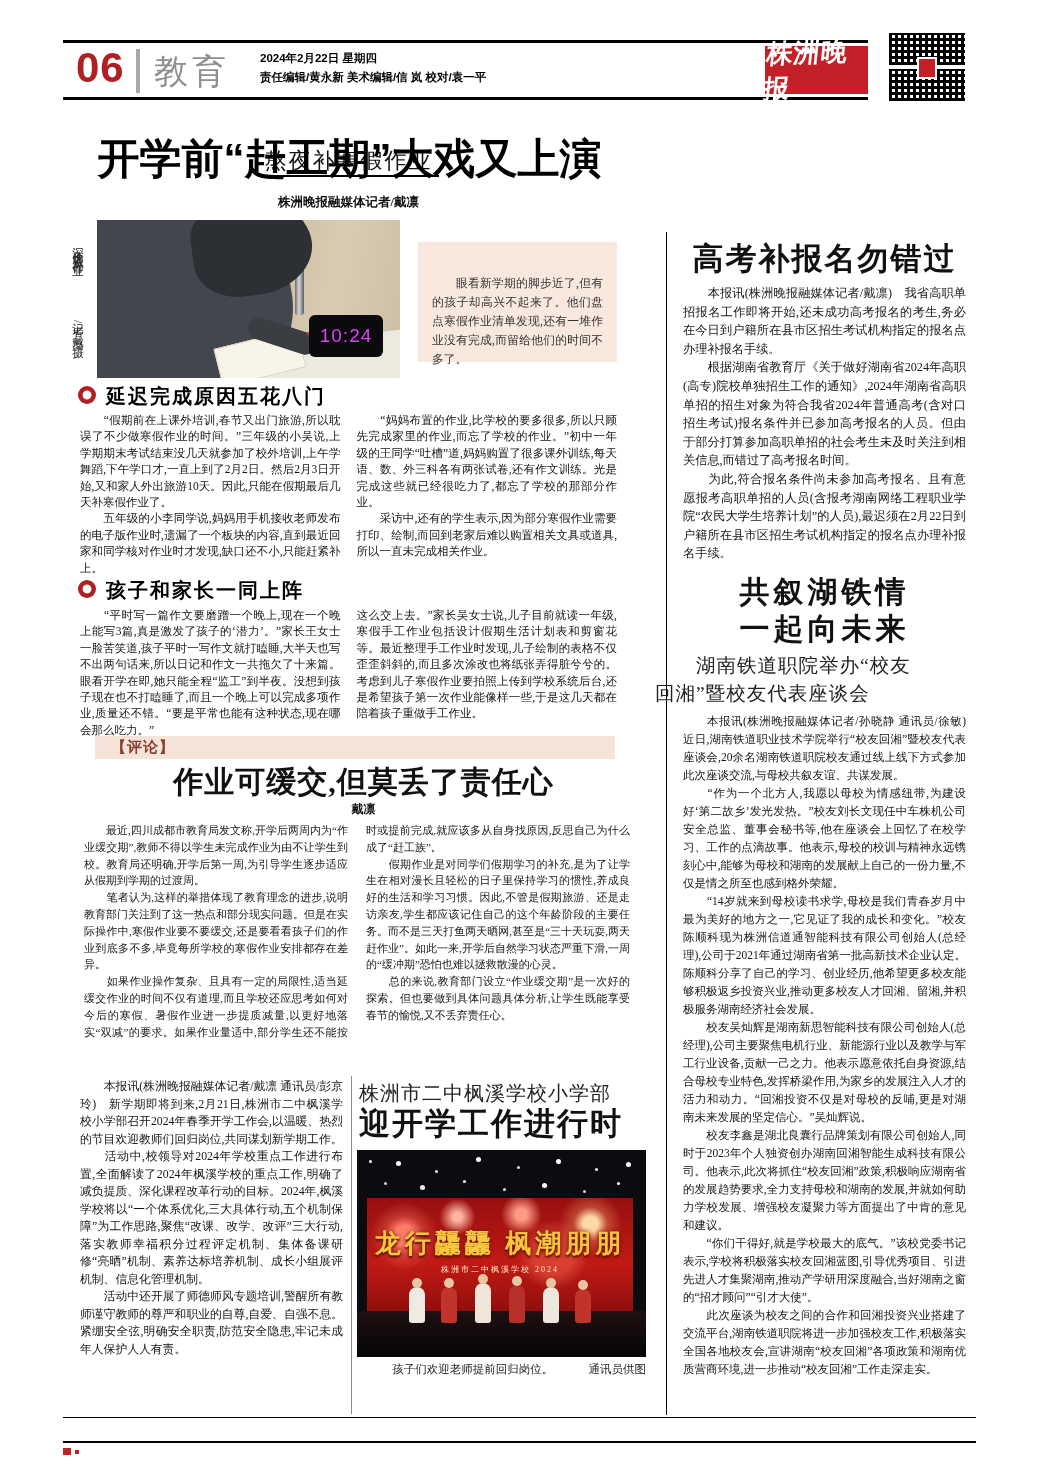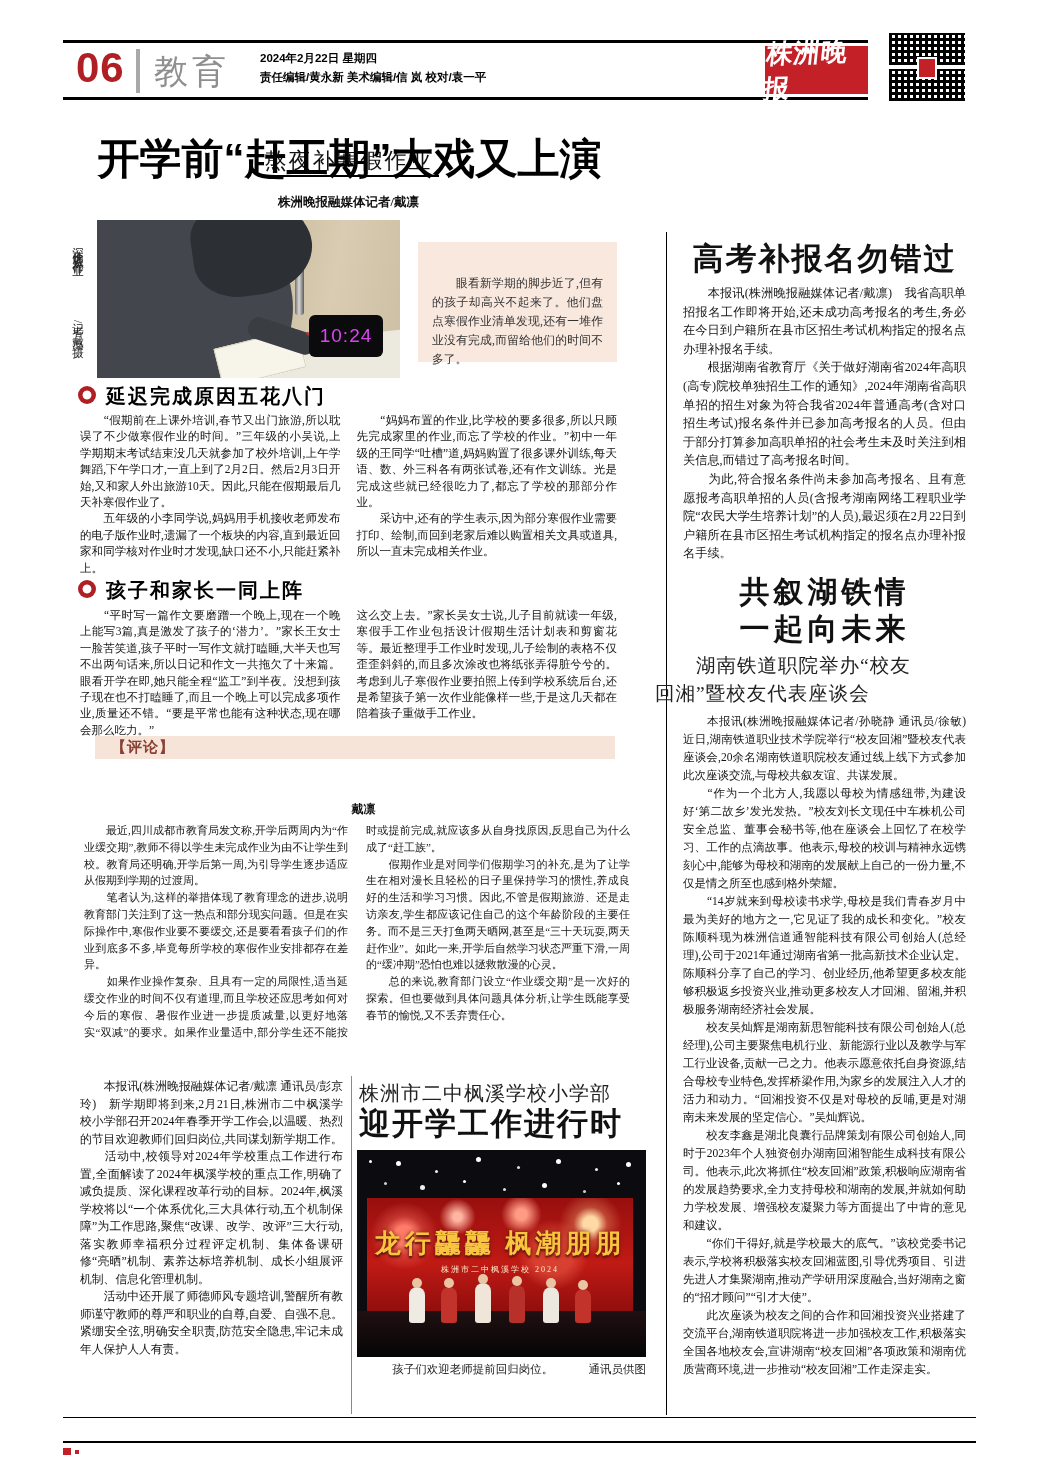--- a/index.html
+++ b/index.html
@@ -180,20 +180,21 @@
 　　采访中,还有的学生表示,因为部分寒假作业需要打印、绘制,而回到老家后难以购置相关文具或道具,所以一直未完成相关作业。</div>
 
   <div class="bullet" style="left:78px;top:580px;"></div>
   <div class="sec-head" style="left:106px;top:577px;">孩子和家长一同上阵</div>
   <div class="bodytext secB">　　“平时写一篇作文要磨蹭一个晚上,现在一个晚上能写3篇,真是激发了孩子的‘潜力’。”家长王女士一脸苦笑道,孩子平时一写作文就打瞌睡,大半天也写不出两句话来,所以日记和作文一共拖欠了十来篇。眼看开学在即,她只能全程“监工”到半夜。没想到孩子现在也不打瞌睡了,而且一个晚上可以完成多项作业,质量还不错。“要是平常也能有这种状态,现在哪会那么吃力。”
 　　“孩子动手能力不行,做得太差也不好意思让他这么交上去。”家长吴女士说,儿子目前就读一年级,寒假手工作业包括设计假期生活计划表和剪窗花等。最近整理手工作业时发现,儿子绘制的表格不仅歪歪斜斜的,而且多次涂改也将纸张弄得脏兮兮的。考虑到儿子寒假作业要拍照上传到学校系统后台,还是希望孩子第一次作业能像样一些,于是这几天都在陪着孩子重做手工作业。</div>
 
   <div class="cmt-band">
     <span class="cmt-label">【评论】</span>
   </div>
+  <div class="cmt-headline">作业可缓交,但莫丢了责任心</div>
   <div class="cmt-byline">戴凛</div>
   <div class="bodytext cmt-body">　　最近,四川成都市教育局发文称,开学后两周内为“作业缓交期”,教师不得以学生未完成作业为由不让学生到校。教育局还明确,开学后第一周,为引导学生逐步适应从假期到学期的过渡周。
 　　笔者认为,这样的举措体现了教育理念的进步,说明教育部门关注到了这一热点和部分现实问题。但是在实际操作中,寒假作业要不要缓交,还是要看看孩子们的作业到底多不多,毕竟每所学校的寒假作业安排都存在差异。
 　　如果作业操作复杂、且具有一定的局限性,适当延缓交作业的时间不仅有道理,而且学校还应思考如何对今后的寒假、暑假作业进一步提质减量,以更好地落实“双减”的要求。如果作业量适中,部分学生还不能按时或提前完成,就应该多从自身找原因,反思自己为什么成了“赶工族”。
 　　假期作业是对同学们假期学习的补充,是为了让学生在相对漫长且轻松的日子里保持学习的惯性,养成良好的生活和学习习惯。因此,不管是假期旅游、还是走访亲友,学生都应该记住自己的这个年龄阶段的主要任务。而不是三天打鱼两天晒网,甚至是“三十天玩耍,两天赶作业”。如此一来,开学后自然学习状态严重下滑,一周的“缓冲期”恐怕也难以拯救散漫的心灵。
 　　总的来说,教育部门设立“作业缓交期”是一次好的探索。但也要做到具体问题具体分析,让学生既能享受春节的愉悦,又不丢弃责任心。</div>
 
   <div class="bodytext bl-body">　　本报讯(株洲晚报融媒体记者/戴凛 通讯员/彭京玲)　新学期即将到来,2月21日,株洲市二中枫溪学校小学部召开2024年春季开学工作会,以温暖、热烈的节目欢迎教师们回归岗位,共同谋划新学期工作。
 　　活动中,校领导对2024年学校重点工作进行布置,全面解读了2024年枫溪学校的重点工作,明确了减负提质、深化课程改革行动的目标。2024年,枫溪学校将以“一个体系优化,三大具体行动,五个机制保障”为工作思路,聚焦“改课、改学、改评”三大行动,落实教师幸福积分过程评定机制、集体备课研修“亮晒”机制、素养达标培养机制、成长小组展评机制、信息化管理机制。
 　　活动中还开展了师德师风专题培训,警醒所有教师谨守教师的尊严和职业的自尊,自爱、自强不息。紧绷安全弦,明确安全职责,防范安全隐患,牢记未成年人保护人人有责。</div>

